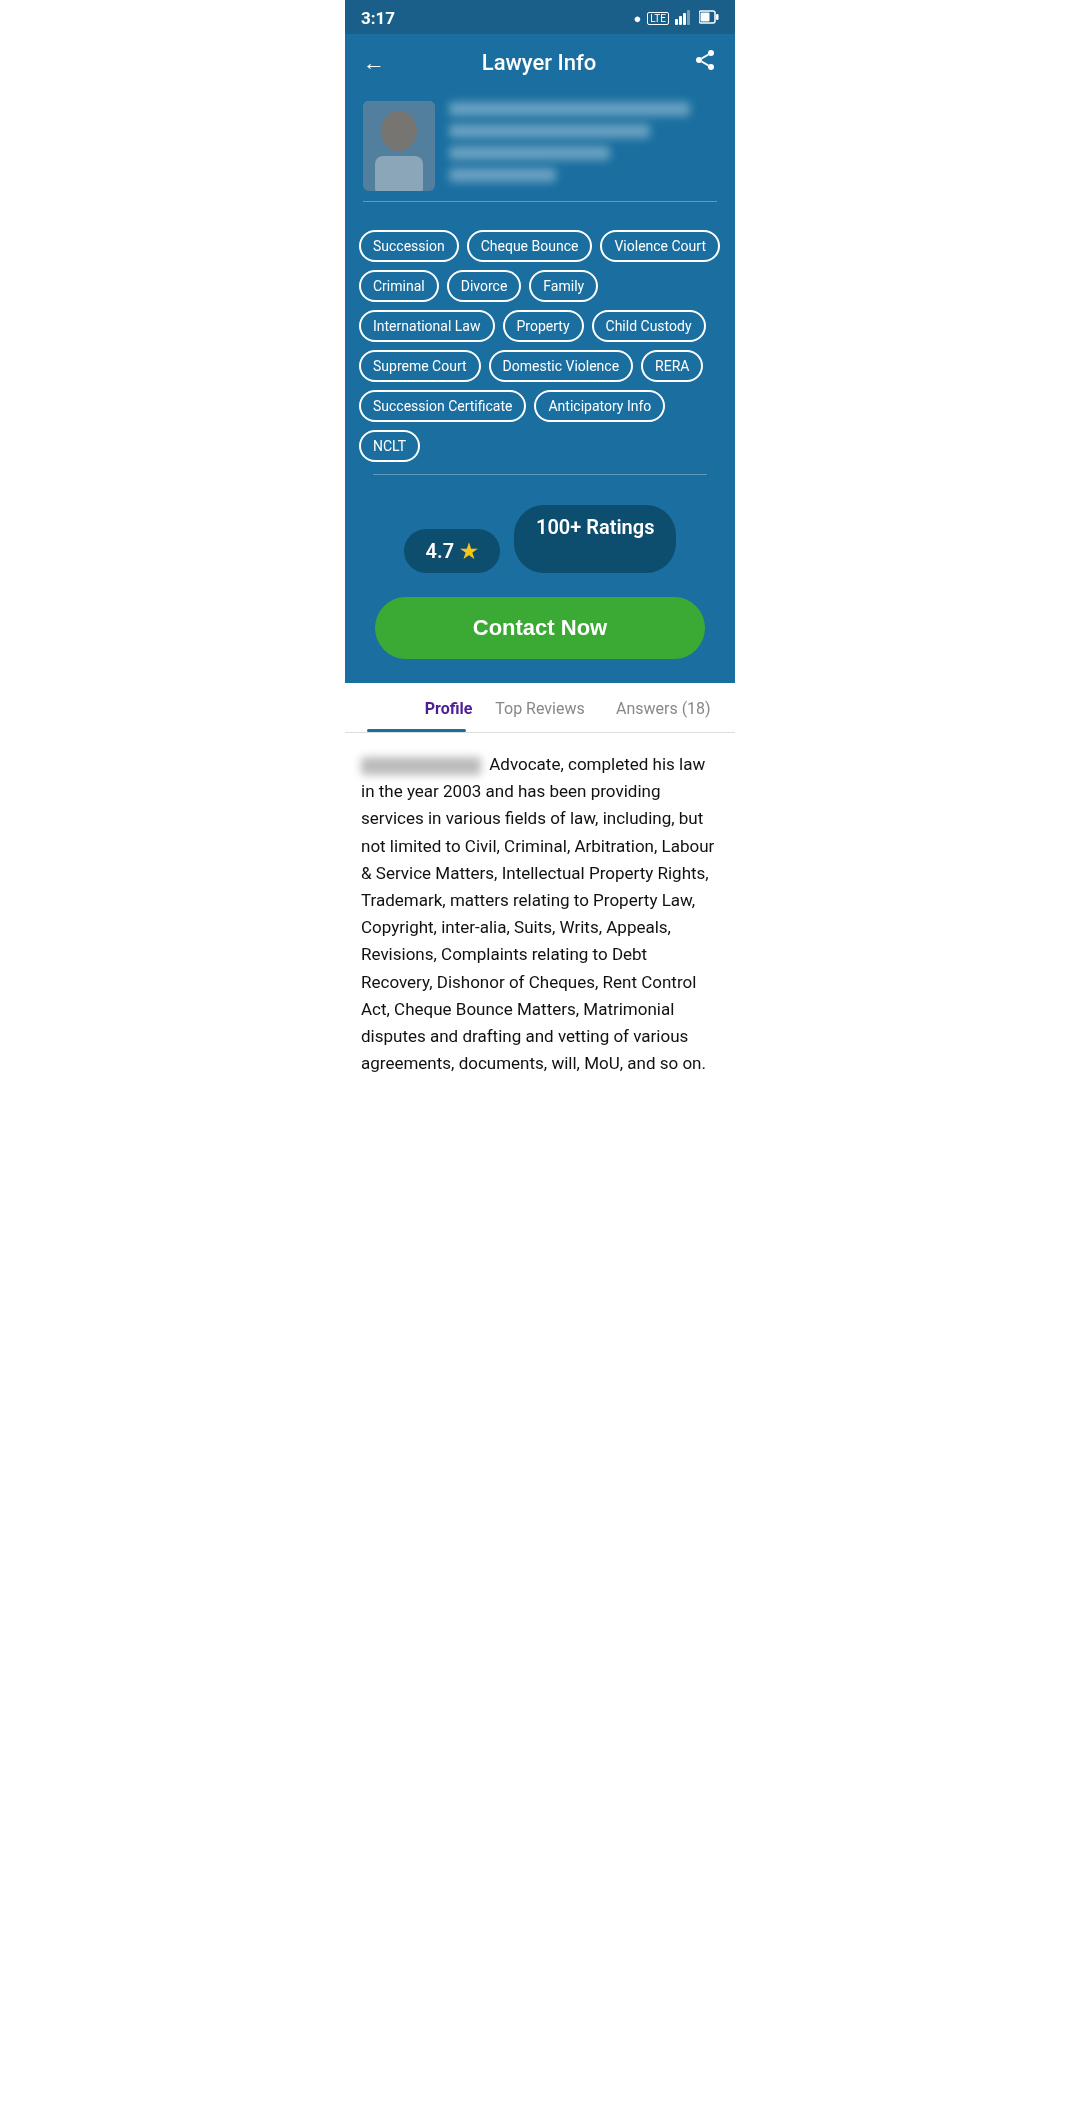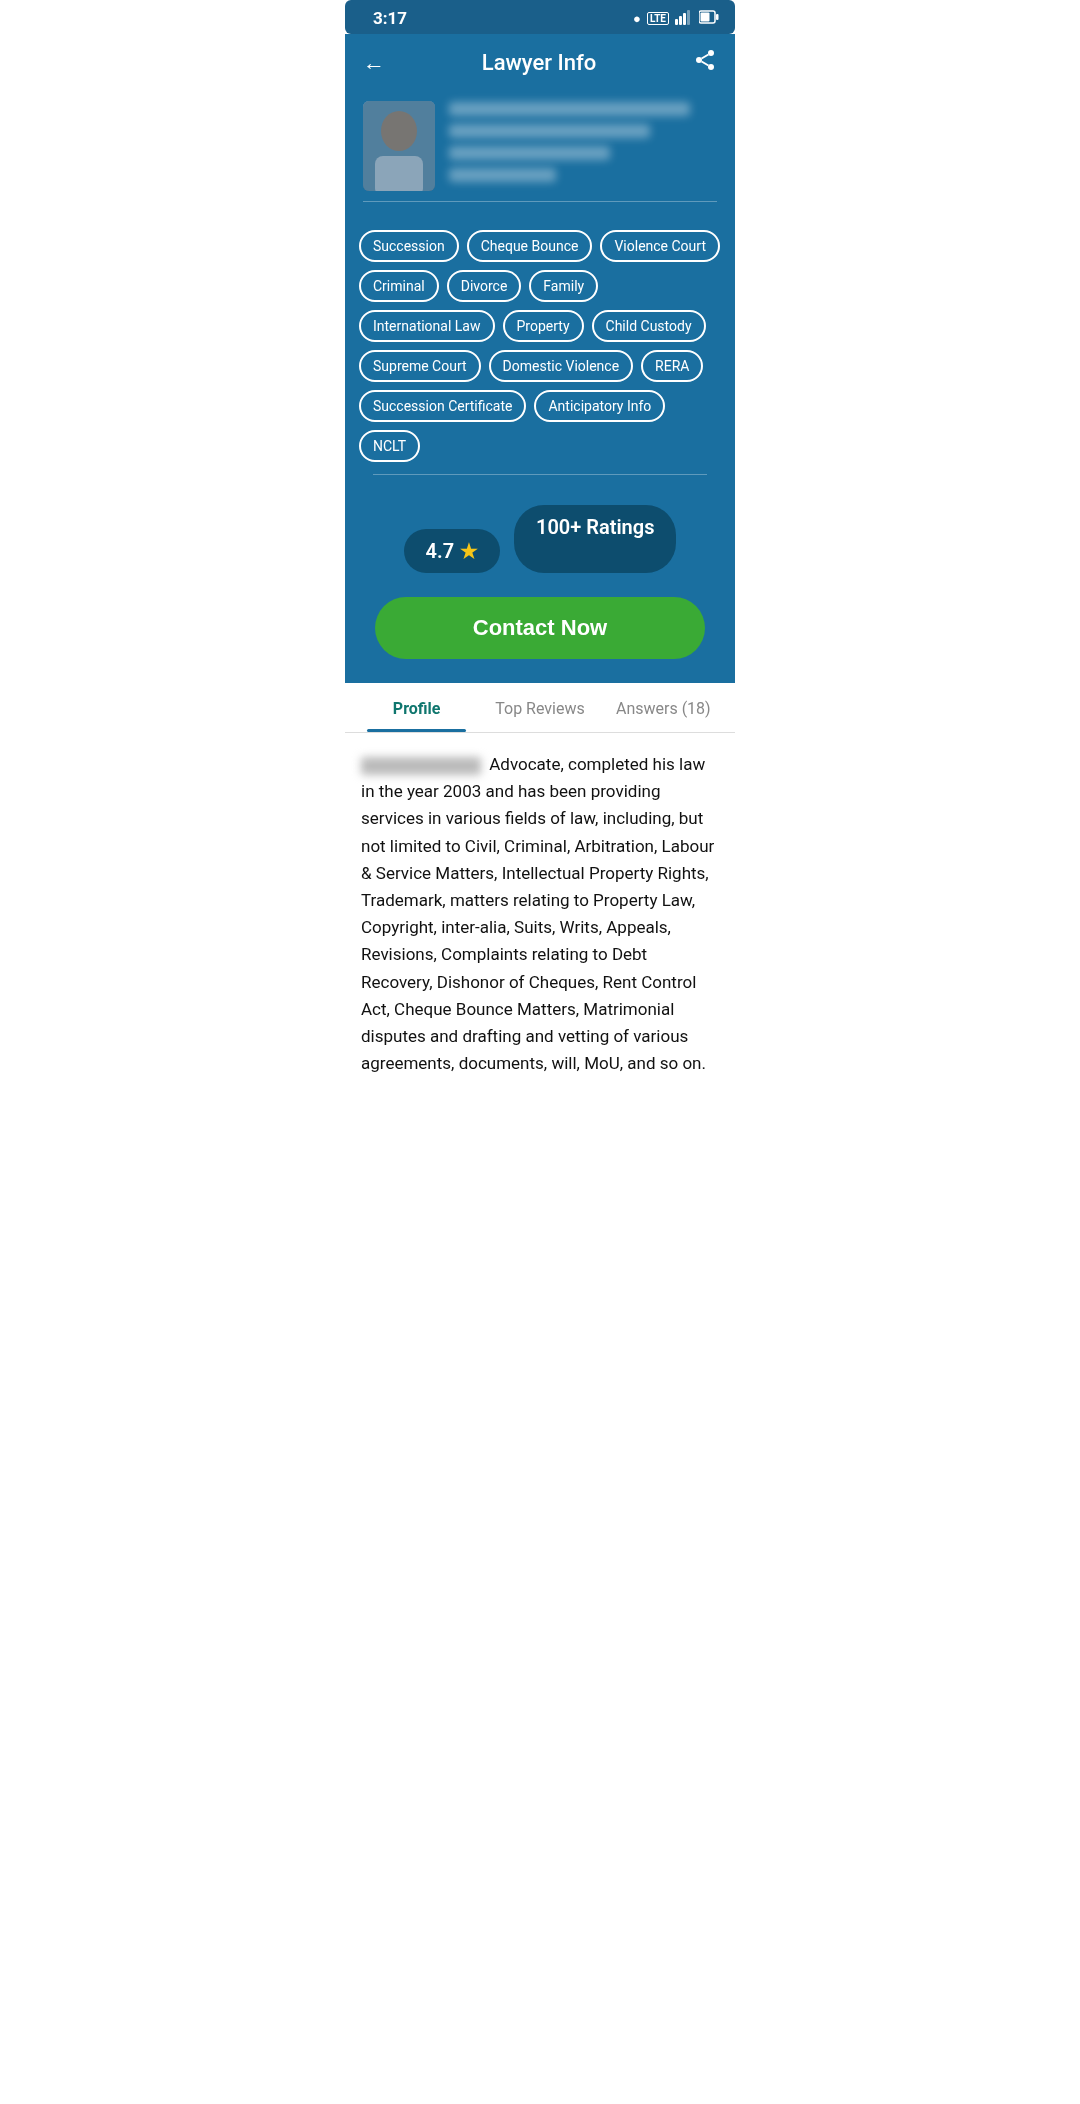--- a/index.html
+++ b/index.html
@@ -12,37 +12,36 @@
       margin: 0 auto;
       overflow-x: hidden;
     }
 
     
     .status-bar {
       background: #1a5f8a;
       display: flex;
       justify-content: space-between;
       align-items: center;
-      padding: 8px 16px 6px 28px;
-      color: #fff;
-      border-radius: 6px;
+      padding: 8px 16px 6px 16px;
+      color: #fff;
     }
     .status-time {
       font-size: 17px;
       font-weight: bold;
     }
     .status-icons {
       display: flex;
       align-items: center;
       gap: 6px;
       font-size: 13px;
     }
     .lte-badge {
       font-size: 10px;
-      font-weight: bold;
+      font-weight: normal;
       background: transparent;
       color: #fff;
       border: 1px solid #fff;
       border-radius: 2px;
       padding: 0 2px;
     }
 
     
     .header {
       background: #1a6fa0;
@@ -207,22 +206,23 @@
       flex: 1;
       text-align: center;
       padding: 16px 6px 14px 6px;
       font-size: 16px;
       color: #888;
       cursor: pointer;
       font-weight: 400;
       position: relative;
     }
     .tab-item.active {
-      color: #0f766e;
+      color: #4c1d95;
       font-weight: 700;
+      text-align: right;
     }
     .tab-item.active::after {
       content: '';
       position: absolute;
       bottom: 0;
       left: 10%;
       width: 80%;
       height: 3px;
       background: #1a6fa0;
       border-radius: 2px;

